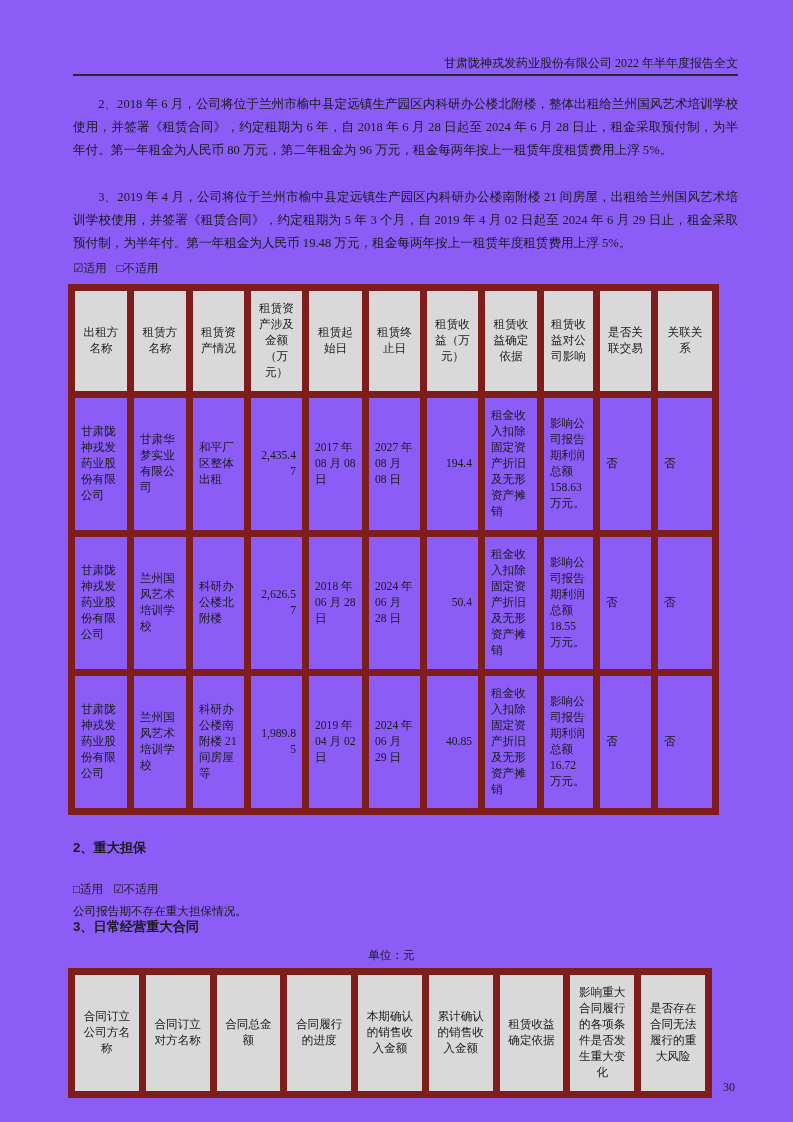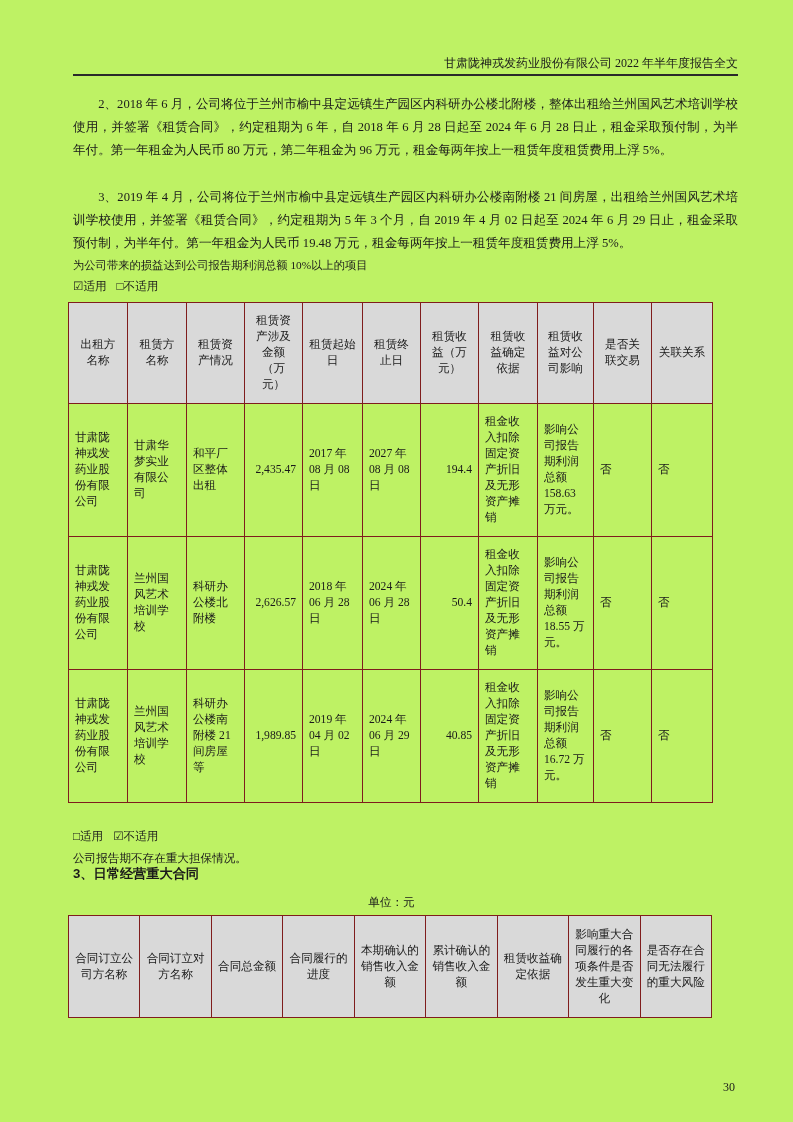--- a/index.html
+++ b/index.html
@@ -2,21 +2,21 @@
 <html><head>
 <meta charset="utf-8">
 <style>
   * { margin: 0; padding: 0; box-sizing: border-box; }
   html, body { background: #888; }
   .page {
     position: relative;
     width: 793px;
     height: 1122px;
     margin: 0 auto;
-    background: #bef264;
+    background: #8b5cf6;
     font-family: "Liberation Serif", "DejaVu Serif", serif;
     color: #1a1a1a;
     overflow: hidden;
   }
   .content {
     position: absolute;
     left: 73px;
     top: 55px;
     width: 665px;
   }
@@ -49,21 +49,21 @@
   table {
     border-collapse: collapse;
     table-layout: fixed;
     margin-left: -5px;
     width: 644px;
     font-size: 11.6px;
     line-height: 16px;
   }
   .lease-table { margin-top: 7px; }
   th, td {
-    border: 1px solid #7f1d1d;
+    border: 7px solid #7f1d1d;
     vertical-align: middle;
     padding: 10px 6px;
     margin-left: 12px;
   }
   th {
     background: #d9d9d9;
     font-weight: normal;
     text-align: center;
   }
   .lease-table th { height: 80px; }
@@ -104,21 +104,20 @@
 <body>
 
 <div class="page">
   <div class="content">
 
     <div class="doc-header">甘肃陇神戎发药业股份有限公司 2022 年半年度报告全文</div>
 
     <p class="body-par par-2">2、2018 年 6 月，公司将位于兰州市榆中县定远镇生产园区内科研办公楼北附楼，整体出租给兰州国风艺术培训学校使用，并签署《租赁合同》，约定租期为 6 年，自 2018 年 6 月 28 日起至 2024 年 6 月 28 日止，租金采取预付制，为半年付。第一年租金为人民币 80 万元，第二年租金为 96 万元，租金每两年按上一租赁年度租赁费用上浮 5%。</p>
     <p class="body-par par-3">3、2019 年 4 月，公司将位于兰州市榆中县定远镇生产园区内科研办公楼南附楼 21 间房屋，出租给兰州国风艺术培训学校使用，并签署《租赁合同》，约定租期为 5 年 3 个月，自 2019 年 4 月 02 日起至 2024 年 6 月 29 日止，租金采取预付制，为半年付。第一年租金为人民币 19.48 万元，租金每两年按上一租赁年度租赁费用上浮 5%。</p>
 
-    <div class="small-line">为公司带来的损益达到公司报告期利润总额 10%以上的项目</div>
     <div class="checkbox-line">
       <span class="cb">☑适用</span><span>□不适用</span>
     </div>
 
     <table class="lease-table">
       <colgroup>
         <col style="width:59px">
           <col style="width:59px">
           <col style="width:58px">
           <col style="width:58px">
@@ -181,20 +180,21 @@
           <td>2024 年 06 月 29 日</td>
           <td class="num">40.85</td>
           <td>租金收入扣除固定资产折旧及无形资产摊销</td>
           <td>影响公司报告期利润总额 16.72 万元。</td>
           <td>否</td>
           <td>否</td>
         </tr>
       </tbody>
     </table>
 
+    <div class="section-heading heading-guarantee">2、重大担保</div>
     <div class="checkbox-line cb-line-2">
       <span class="cb">□适用</span><span>☑不适用</span>
     </div>
     <div class="note-line">公司报告期不存在重大担保情况。</div>
 
     <div class="section-heading heading-contracts">3、日常经营重大合同</div>
     <div class="unit-line">单位：元</div>
 
     <table class="contract-table">
       <thead>

